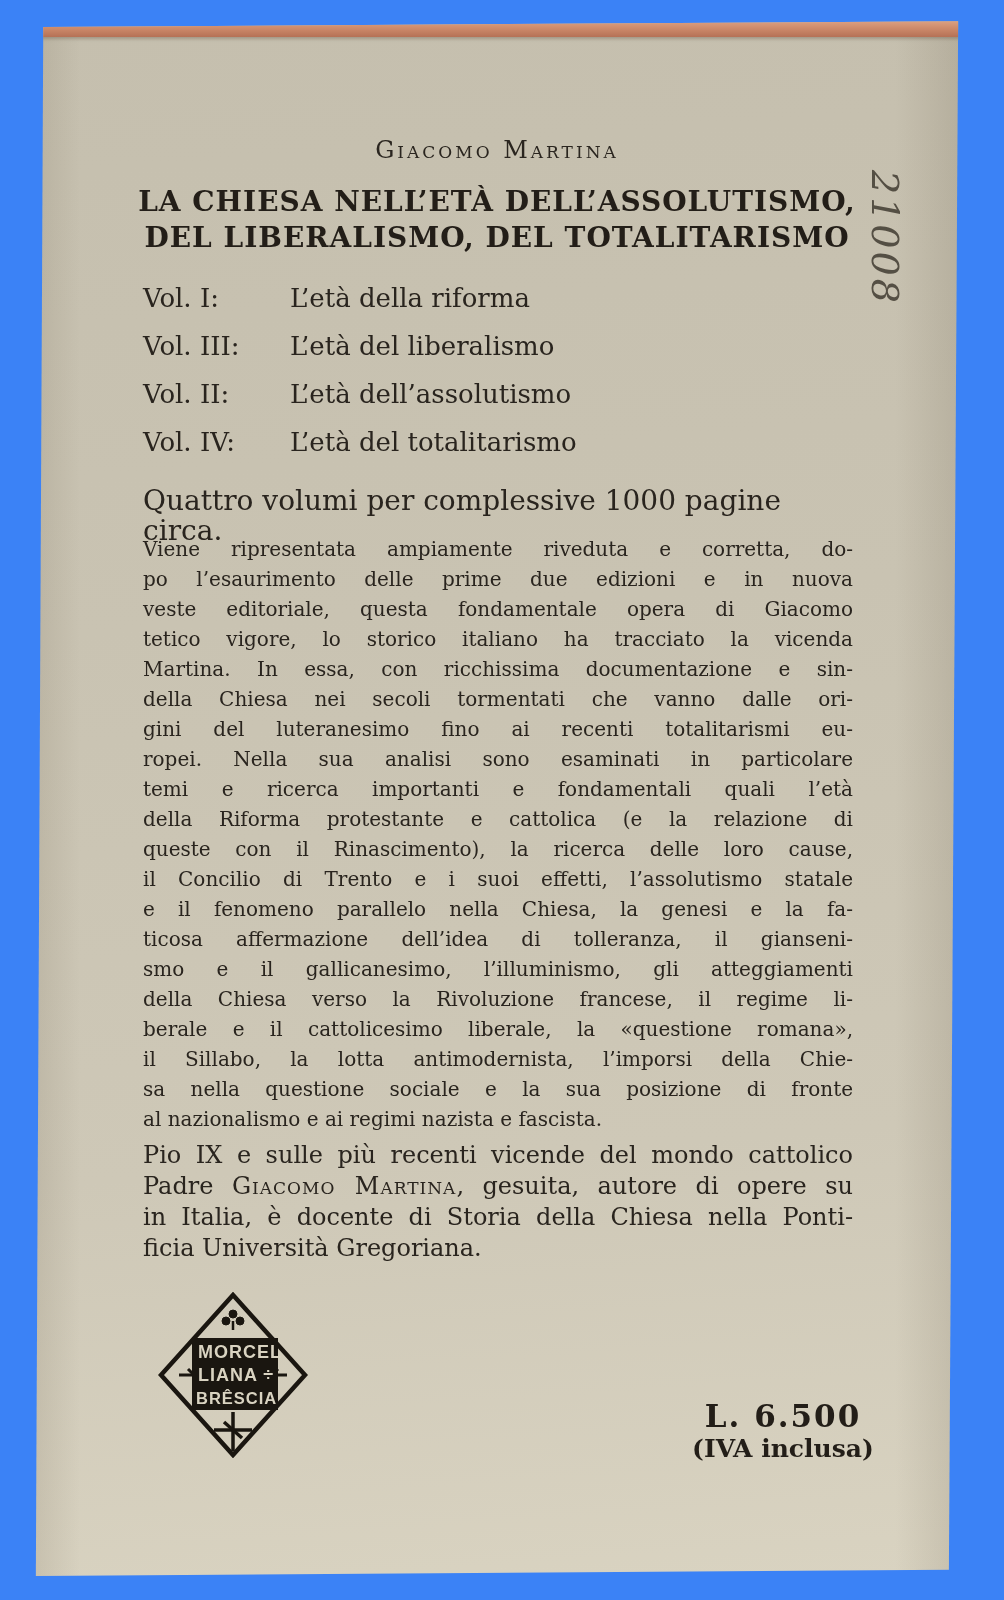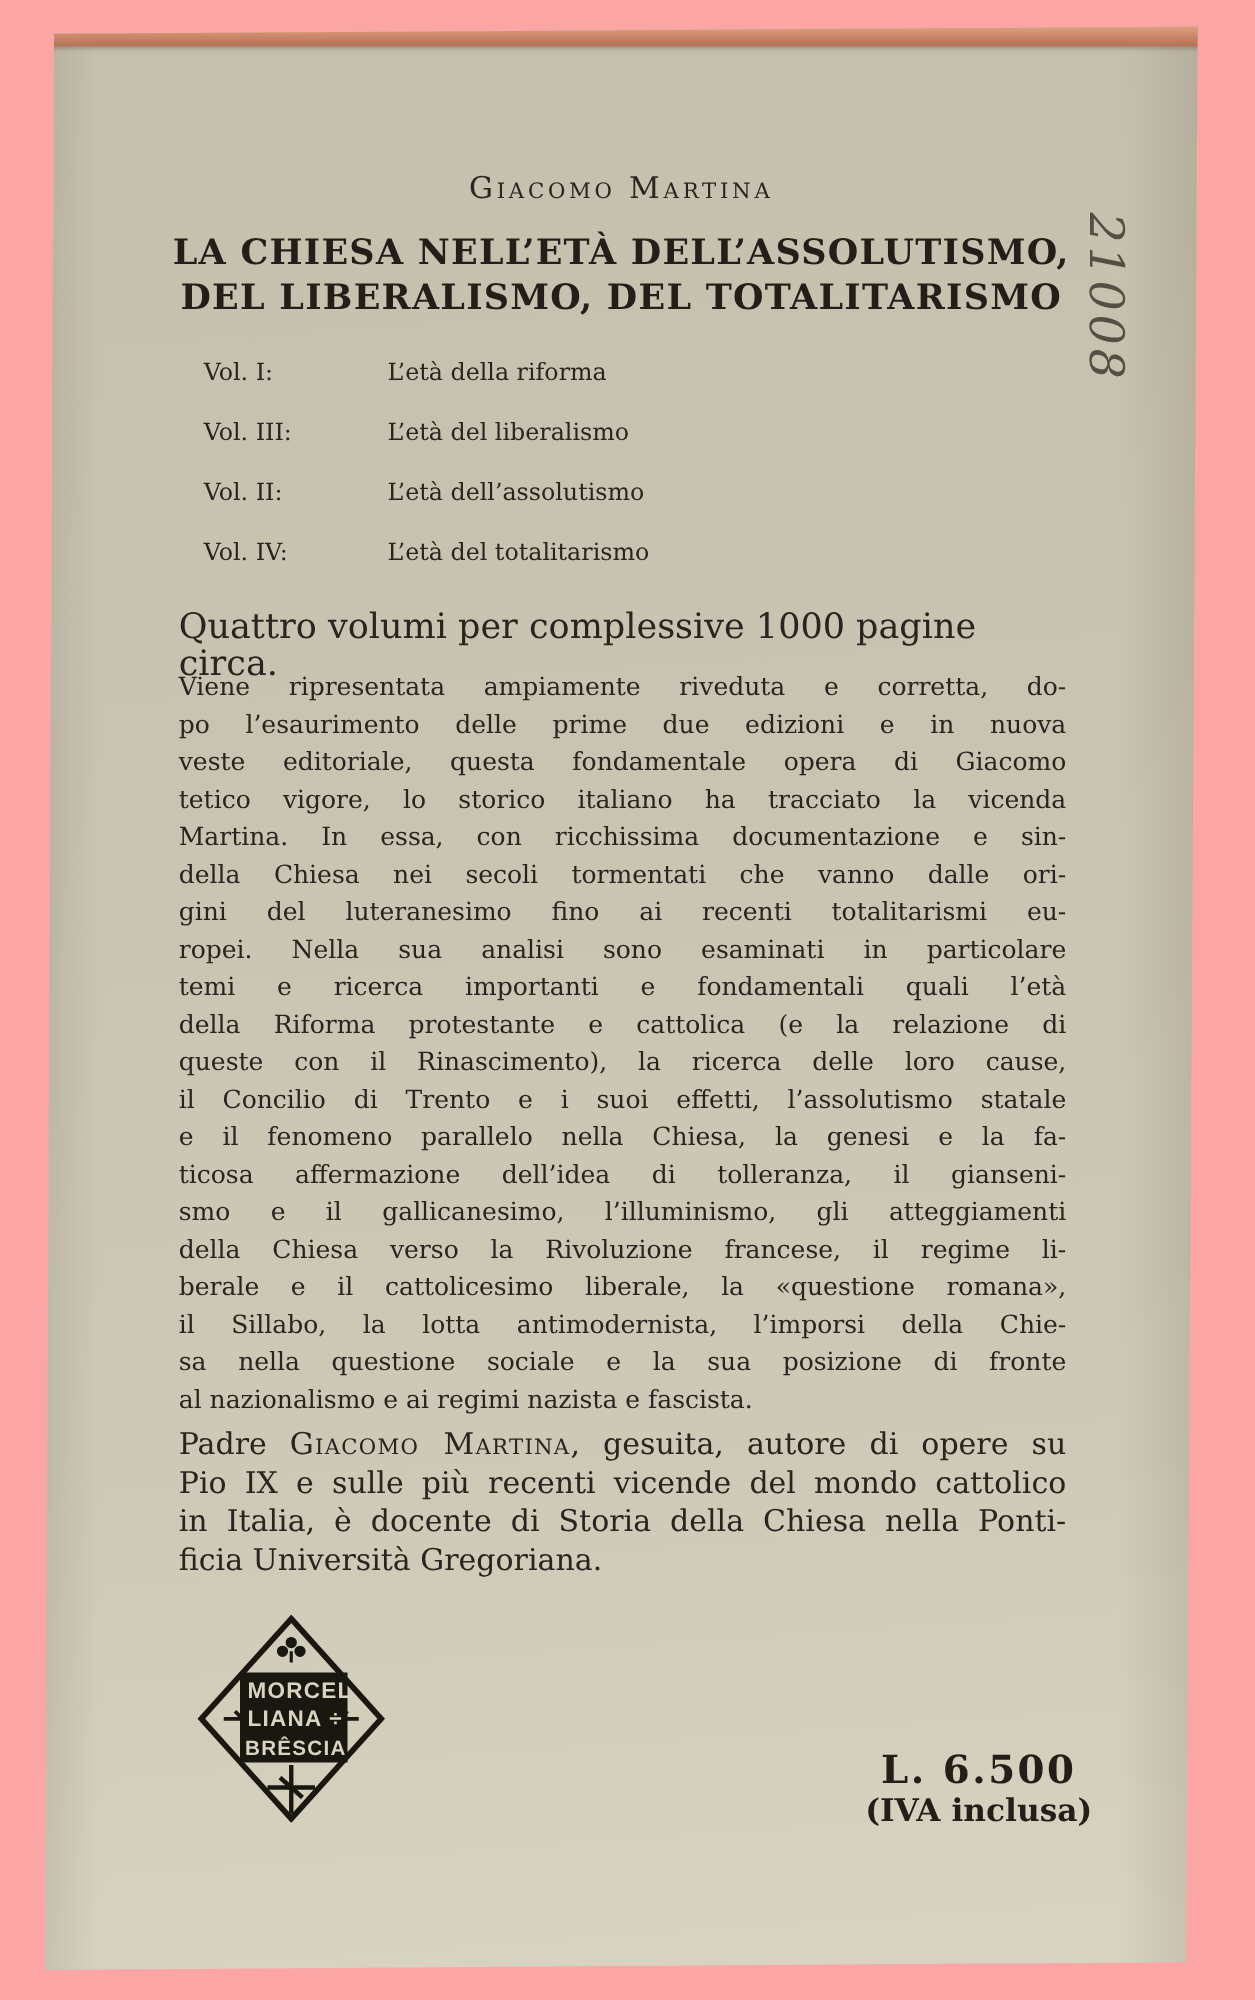--- a/index.html
+++ b/index.html
@@ -2,21 +2,21 @@
 <html><head>
 <meta charset="utf-8">
 <style>
   html,body{margin:0;padding:0;}
   body{
     width:1004px;height:1600px;
     background:#fcfcfa;
     font-family:"DejaVu Serif","Liberation Serif",serif;
     overflow:hidden;
   }
-  .photo{position:relative;width:1004px;height:1600px;background:#fca5a5;}
+  .photo{position:relative;width:1004px;height:1600px;background:#3b82f6;}
   .book{
     position:absolute;left:34px;top:20px;width:926px;height:1556px;
     background:linear-gradient(176deg,#c5bfae 0%,#c9c3b2 38%,#cec8b7 72%,#d9d3c1 100%);
     clip-path:polygon(1% 0.45%,99.8% 0.08%,98.8% 99.6%,0.2% 100%);
     color:#29241e;
   }
   .book::before{ 
     content:"";position:absolute;inset:0;pointer-events:none;
     background:linear-gradient(90deg,rgba(80,68,48,.12) 0%,rgba(80,68,48,0) 5%,rgba(80,68,48,0) 93%,rgba(80,68,48,.14) 100%);
   }
@@ -27,21 +27,21 @@
   }
   .author-header{
     position:absolute;top:116px;left:0;width:100%;text-align:center;
     font-variant:small-caps;font-size:24px;letter-spacing:3px;color:#2a251f;
   }
   .title-block{
     position:absolute;top:164px;left:0;width:100%;text-align:center;
     font-weight:bold;font-size:28px;line-height:36px;letter-spacing:1px;
     color:#231e18;white-space:nowrap;
   }
-  .volumes{position:absolute;top:263px;left:109px;width:712px;font-size:19px;margin-left:20px;}
+  .volumes{position:absolute;top:263px;left:109px;width:712px;font-size:26px;}
   .vol-row{display:flex;margin-bottom:18px;line-height:30px;}
   .vol-label{width:147px;flex:0 0 147px;}
   .summary{
     position:absolute;top:466px;left:109px;width:712px;
     font-size:28px;line-height:30px;
   }
   .desc{
     position:absolute;top:514px;left:109px;width:710px;
     font-size:20px;line-height:30px;
   }
@@ -119,22 +119,22 @@
       <div class="jline">ticosa affermazione dell’idea di tolleranza, il gianseni-</div>
       <div class="jline">smo e il gallicanesimo, l’illuminismo, gli atteggiamenti</div>
       <div class="jline">della Chiesa verso la Rivoluzione francese, il regime li-</div>
       <div class="jline">berale e il cattolicesimo liberale, la «questione romana»,</div>
       <div class="jline">il Sillabo, la lotta antimodernista, l’imporsi della Chie-</div>
       <div class="jline">sa nella questione sociale e la sua posizione di fronte</div>
       <div class="jlast">al nazionalismo e ai regimi nazista e fascista.</div>
     </div>
 
     <div class="bio">
+      <div class="jline">Pio IX e sulle più recenti vicende del mondo cattolico</div>
       <div class="jline"><span>Padre </span><span class="sc">Giacomo Martina</span><span>, gesuita, autore di opere su</span></div>
-      <div class="jline">Pio IX e sulle più recenti vicende del mondo cattolico</div>
       <div class="jline">in Italia, è docente di Storia della Chiesa nella Ponti-</div>
       <div class="jlast">ficia Università Gregoriana.</div>
     </div>
 
     <svg class="logo" width="150" height="166" viewBox="0 0 150 166">
       <polygon points="75,3 147,83 75,163 3,83" fill="none" stroke="#1a1610" stroke-width="4.5"></polygon>
 
       <g fill="#1a1610" stroke="#1a1610">
         <circle cx="75" cy="22" r="4"></circle>
         <circle cx="68" cy="29" r="4"></circle>

